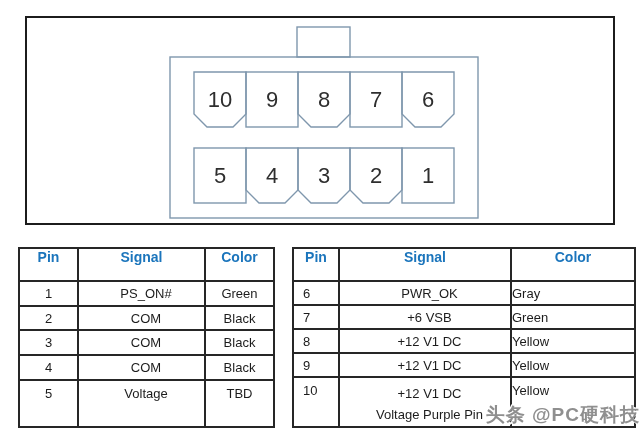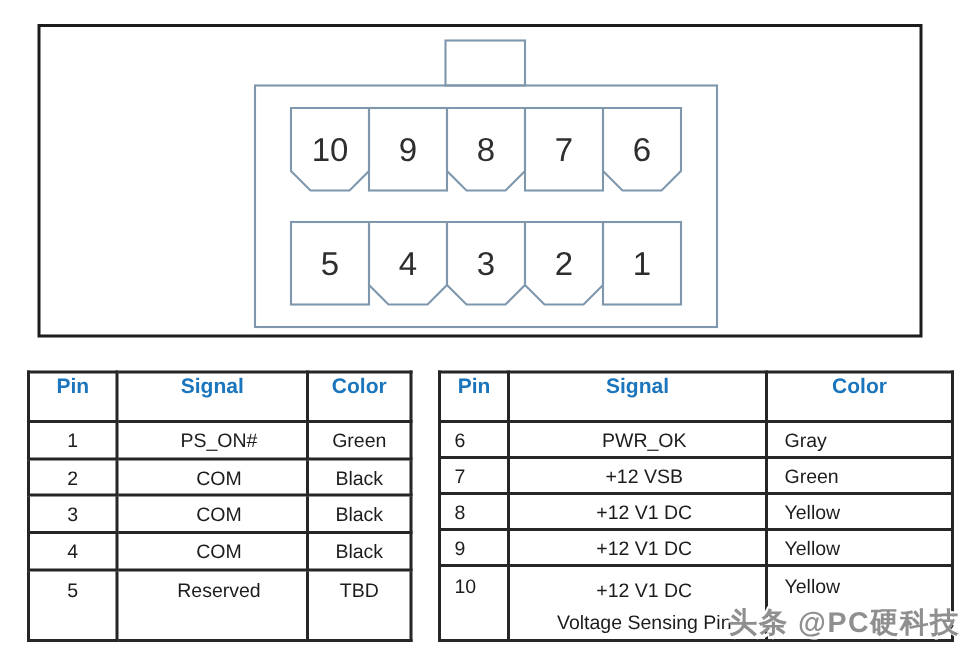--- a/index.html
+++ b/index.html
@@ -60,21 +60,21 @@
   table.pinout td { height: 24px; }
   tr.last-row td {
     height: 46px;
     vertical-align: top;
     padding-top: 5px;
   }
   .col-pin-c  { text-align: center; }
   .col-pin-l  { text-align: left; padding-left: 9px; }
   .col-signal { text-align: center; padding-left: 10px; }
   .col-color-c{ text-align: center; border-radius: 11px; }
-  .col-color-l{ text-align: left; padding-left: 11px; }
+  .col-color-l{ text-align: left; padding-left: 0; }
   .two-line span { display: block; line-height: 21px; }
 
   
   .watermark {
     position: absolute;
     top: 402px;
     right: 0;
     font-size: 19px;
     font-weight: bold;
     color: #8f8f8f;
@@ -153,21 +153,21 @@
         <td class="col-signal">COM</td>
         <td class="col-color-c">Black</td>
       </tr>
       <tr>
         <td class="col-pin-c">4</td>
         <td class="col-signal">COM</td>
         <td class="col-color-c">Black</td>
       </tr>
       <tr class="last-row">
         <td class="col-pin-c">5</td>
-        <td class="col-signal">Reserved</td>
+        <td class="col-signal">Voltage</td>
         <td class="col-color-c">TBD</td>
       </tr>
     </tbody>
   </table>
 
   <table class="pinout">
     <colgroup>
         <col style="width:46px">
         <col style="width:172px">
         <col style="width:124px">
@@ -180,38 +180,38 @@
       </tr>
     </thead>
     <tbody>
       <tr>
         <td class="col-pin-l">6</td>
         <td class="col-signal">PWR_OK</td>
         <td class="col-color-l">Gray</td>
       </tr>
       <tr>
         <td class="col-pin-l">7</td>
-        <td class="col-signal">+12 VSB</td>
+        <td class="col-signal">+6 VSB</td>
         <td class="col-color-l">Green</td>
       </tr>
       <tr>
         <td class="col-pin-l">8</td>
         <td class="col-signal">+12 V1 DC</td>
         <td class="col-color-l">Yellow</td>
       </tr>
       <tr>
         <td class="col-pin-l">9</td>
         <td class="col-signal">+12 V1 DC</td>
         <td class="col-color-l">Yellow</td>
       </tr>
       <tr class="last-row">
         <td class="col-pin-l">10</td>
         <td class="col-signal two-line">
           <span>+12 V1 DC</span>
-          <span>Voltage Sensing Pin</span>
+          <span>Voltage Purple Pin</span>
         </td>
         <td class="col-color-l">Yellow</td>
       </tr>
     </tbody>
   </table>
 
 </div>
 
 <div class="watermark">头条 @PC硬科技</div>
 

